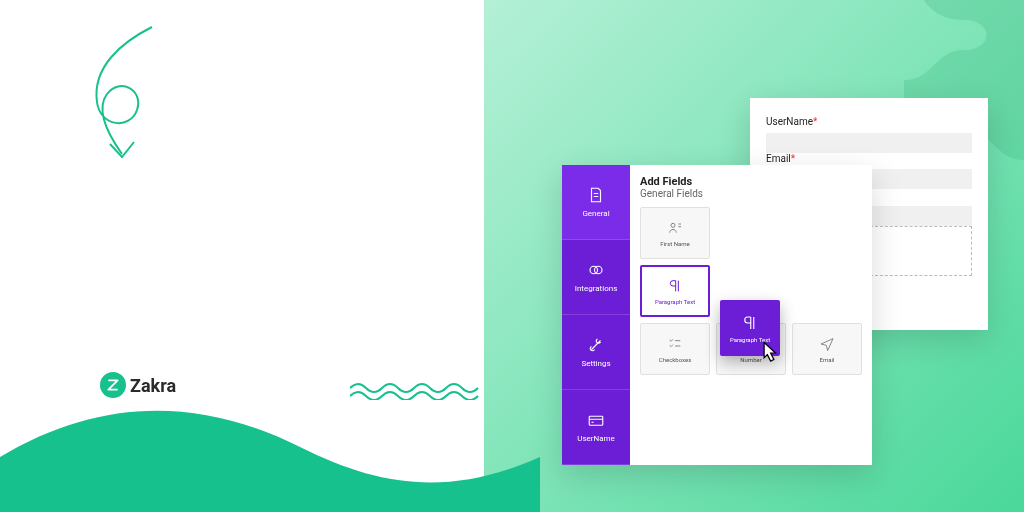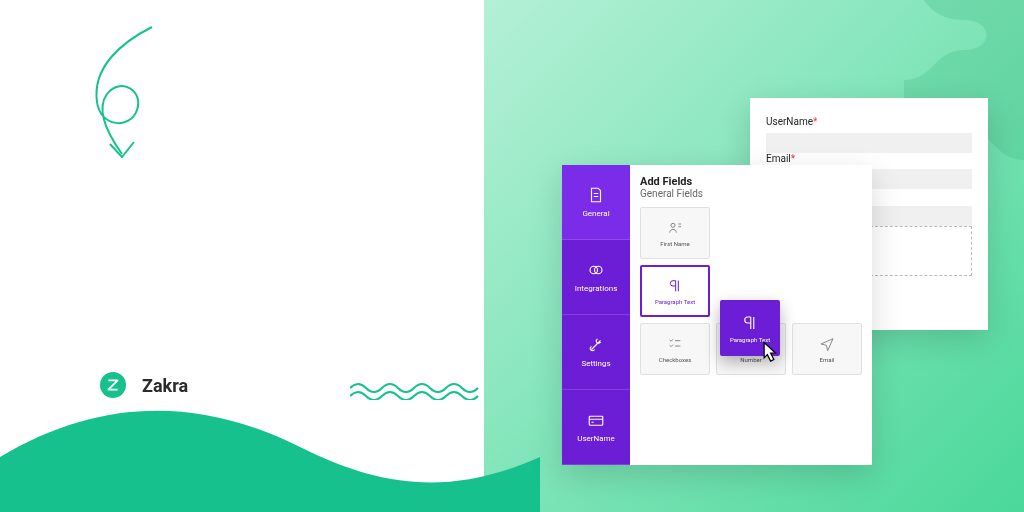--- a/index.html
+++ b/index.html
@@ -4,21 +4,21 @@
 <style>
 *{margin:0;padding:0;box-sizing:border-box;font-family:-apple-system,BlinkMacSystemFont,"Segoe UI",Roboto,sans-serif}
 body{width:1024px;height:512px;overflow:hidden;position:relative;background:#fff}
 .canvas{position:absolute;inset:0}
 .green-bg{position:absolute;right:0;top:0;width:540px;height:512px;background:linear-gradient(135deg,#b4f0d6 0%,#4ad89a 100%);border-radius:0}
 .green-shape{position:absolute;right:0;top:0;width:120px;height:160px;opacity:.25}
 .green-shape svg path{fill:#38b57c}
 .headline{position:absolute;left:54px;top:196px;font-size:28px;color:#222;line-height:1.5}
 .headline .strong{font-weight:700}
 .headline .line2{margin-top:10px;display:block;font-weight:400}
-.logo{position:absolute;left:100px;top:372px;display:flex;align-items:center;gap:16px}
+.logo{position:absolute;left:100px;top:372px;display:flex;align-items:center;gap:4px}
 .logo-badge{width:26px;height:26px;background:#16c18d;border-radius:50%;display:flex;align-items:center;justify-content:center}
 .logo-badge svg{width:14px;height:14px}
 .logo-text{font-size:18px;font-weight:700;color:#2b2b2b}
 .arrow{position:absolute;left:62px;top:22px;width:120px;height:150px}
 .arrow path{fill:none;stroke:#16c18d;stroke-width:2}
 .squiggle{position:absolute;left:350px;top:380px;width:130px;height:20px}
 .squiggle path{fill:none;stroke:#16c18d;stroke-width:2}
 .wave{position:absolute;left:0;bottom:-5px;width:540px;height:120px}
 .wave path{fill:#16c18d}
 .builder{position:absolute;left:562px;top:165px;width:310px;height:300px;display:flex;box-shadow:0 10px 30px rgba(0,0,0,.15);background:#fff}

